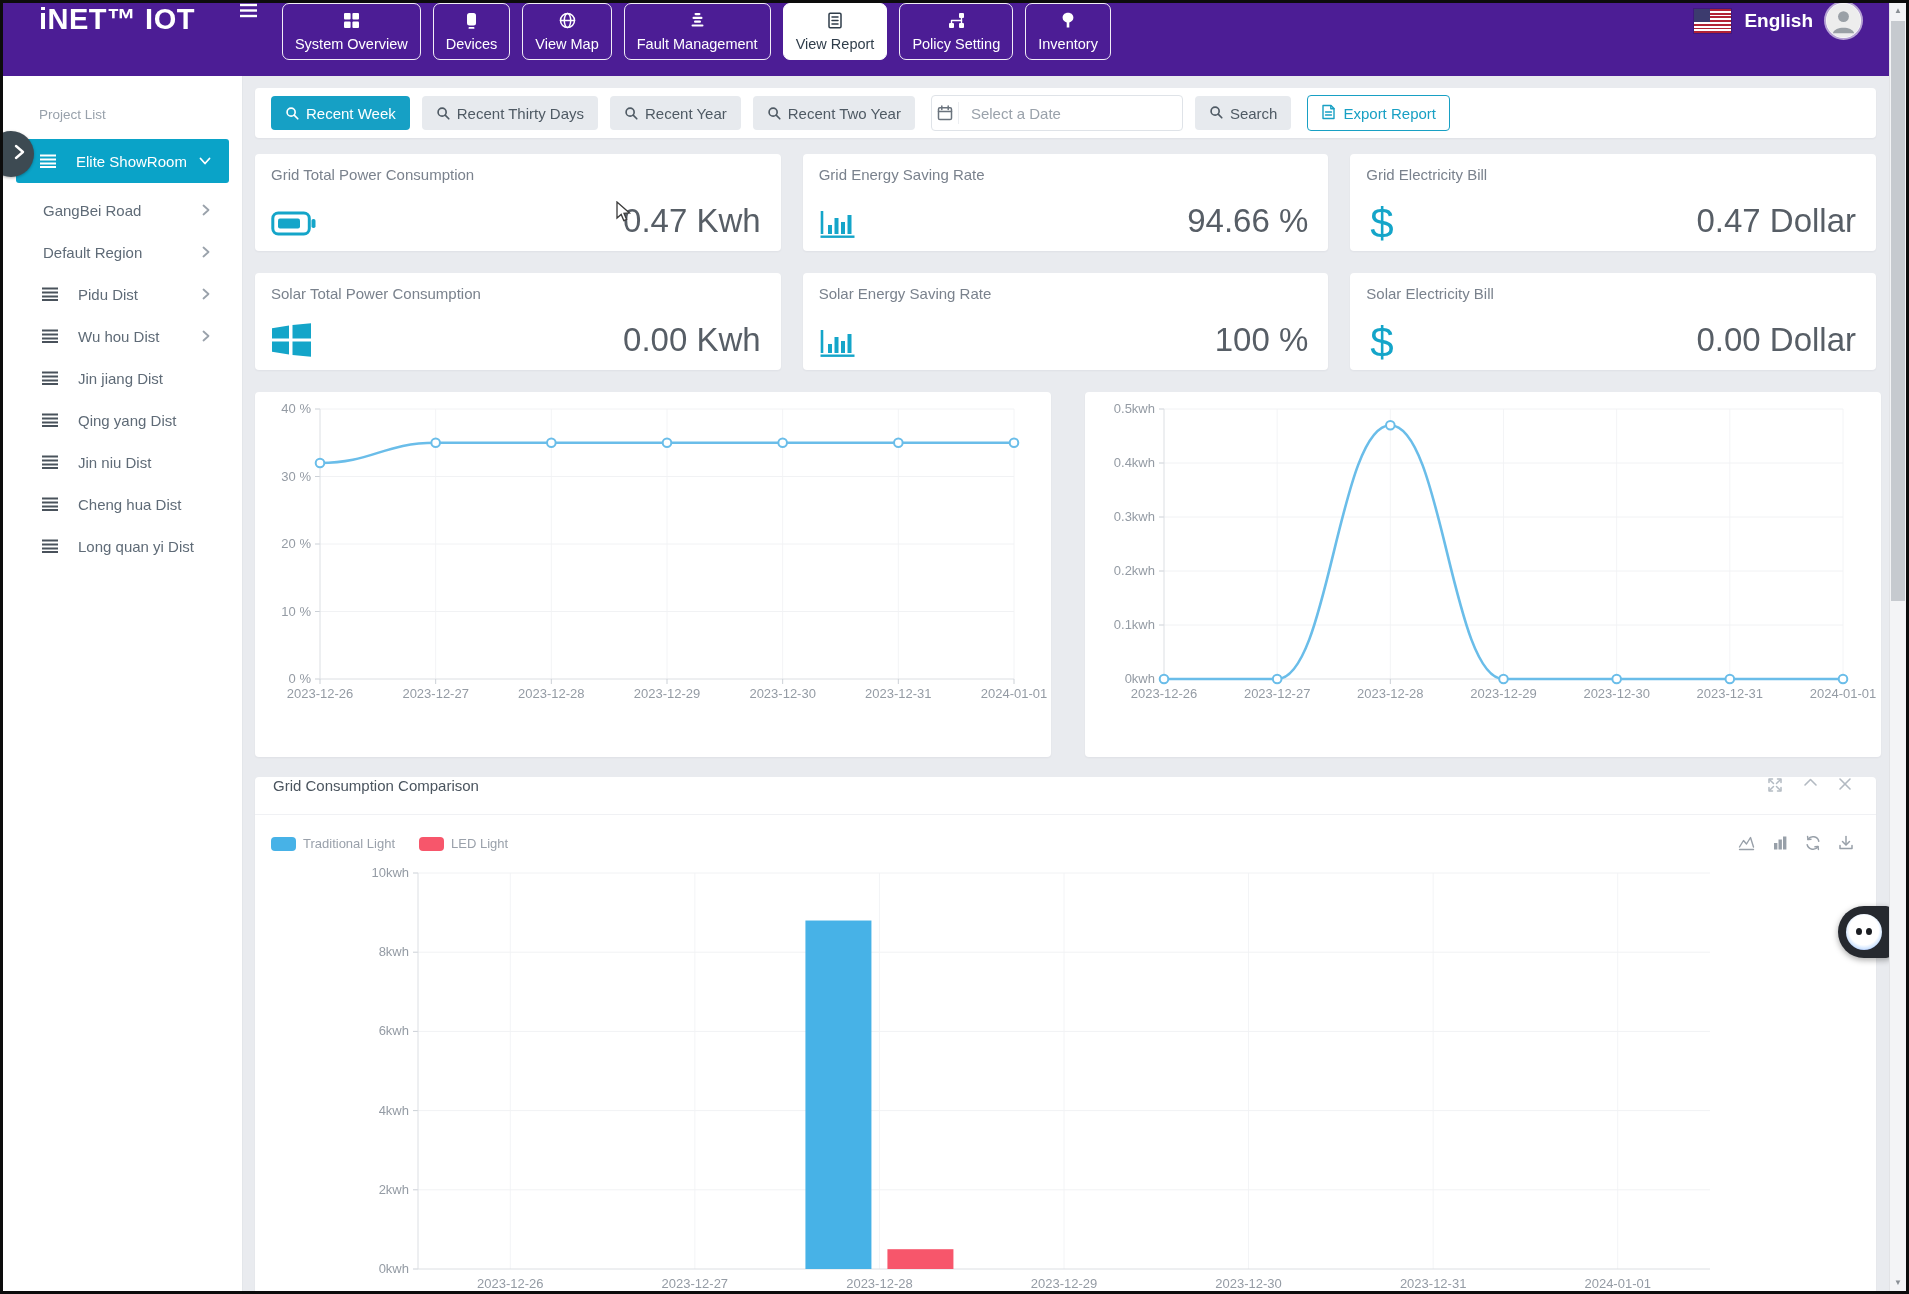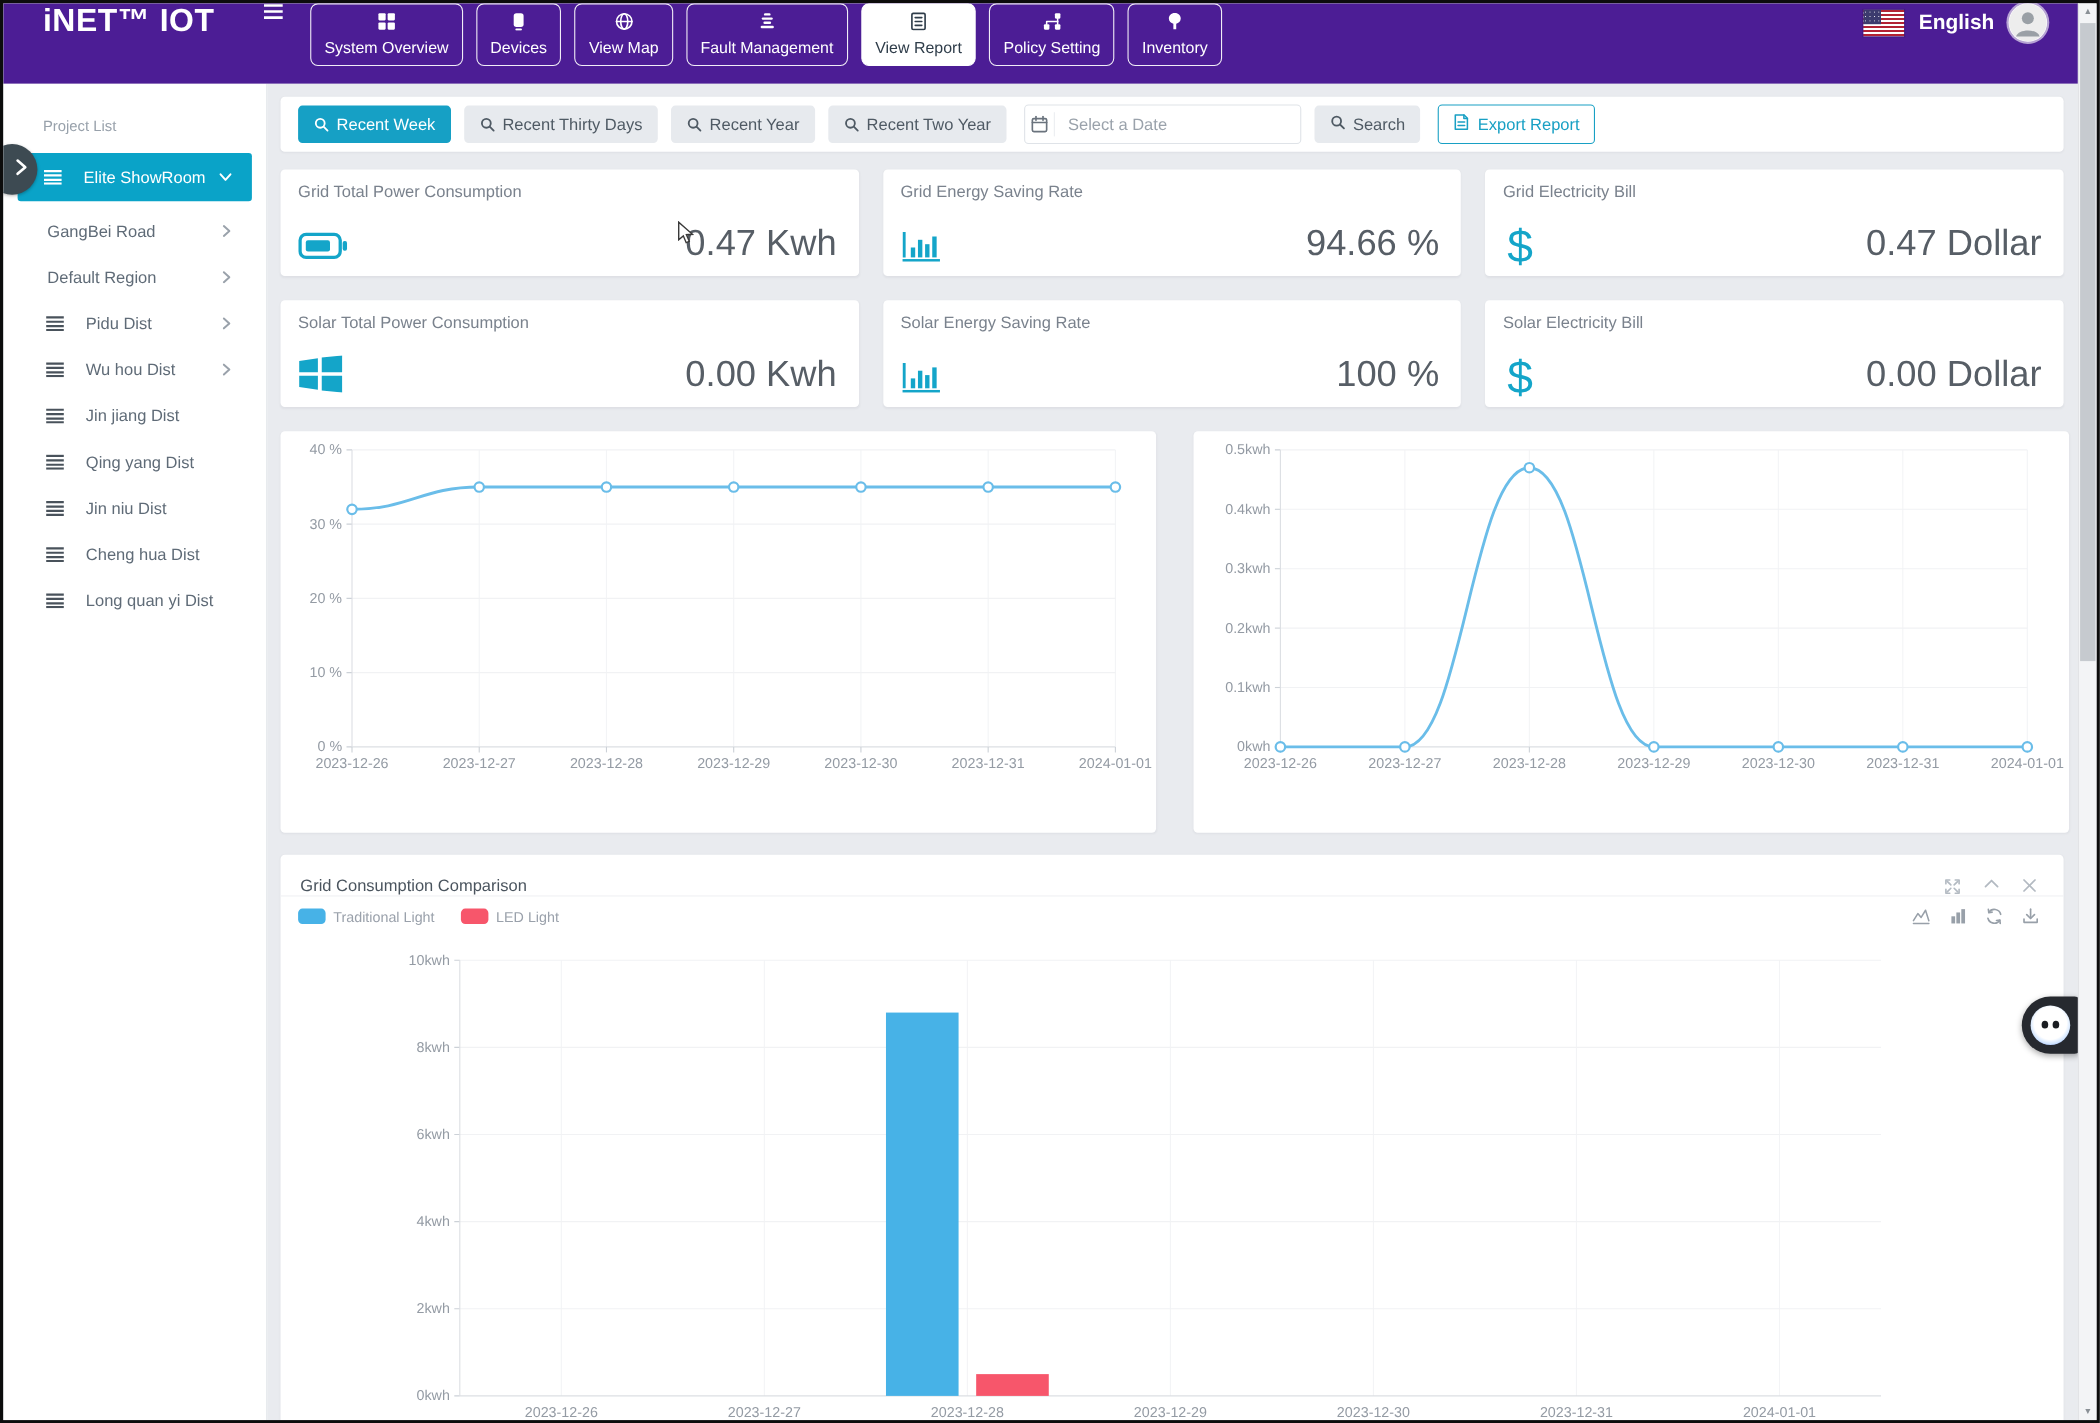--- a/index.html
+++ b/index.html
@@ -50,25 +50,25 @@
   .kpi-title{position:absolute;left:16px;top:12px;font-size:15px;color:#7a828d}
   .kpi-icon{position:absolute;left:16px;bottom:13px;color:#14a5c9;display:flex}
   .kpi-icon.dollar{font-size:42px;line-height:.85;bottom:9px;left:20px}
   .kpi-value{position:absolute;right:20px;bottom:11px;font-size:33px;color:#575e66}
 
   .charts-row{display:grid;grid-template-columns:1fr 1fr;gap:34px;height:365px;margin-bottom:20px}
   .panel-title{height:37px;line-height:37px;padding-left:18px;font-size:15px;color:#57616c;border-bottom:1px solid #f2f3f5}
   .chart-svg{display:block}
 
   .comparison{height:520px;position:relative}
-  .cmp-header{height:38px;display:flex;align-items:flex-end;border-bottom:1px solid #f0f1f4}
+  .cmp-header{height:38px;display:flex;align-items:flex-start;border-bottom:1px solid #f0f1f4}
   .cmp-title{padding-left:18px;font-size:15px;color:#4a545e}
   .win-icons{margin-left:auto;margin-right:24px;display:flex;gap:20px;color:#b3bac2}
   .win-icons span{display:flex;cursor:pointer}
-  .legend-row{height:36px;display:flex;align-items:center;padding-left:16px}
+  .legend-row{height:36px;display:flex;align-items:flex-end;padding-left:16px}
   .legend-item{display:flex;align-items:center;margin-right:24px;cursor:pointer}
   .legend-swatch{width:25px;height:14px;border-radius:4px}
   .legend-label{font-size:13px;color:#9aa1ab;margin-left:7px}
   .tool-icons{margin-left:auto;margin-right:22px;display:flex;gap:17px;color:#98a0a9}
   .tool-icons span{display:flex;cursor:pointer}
 
   
   .vscroll{position:absolute;right:0;top:0;bottom:0;width:17px;background:#f3f4f6;border-left:1px solid #e2e3e6;z-index:9}
   .vscroll .arr{position:absolute;left:0;width:100%;text-align:center;color:#8a9096;font-size:8px;line-height:16px}
   .vscroll .arr.up{top:0}.vscroll .arr.down{bottom:0}

